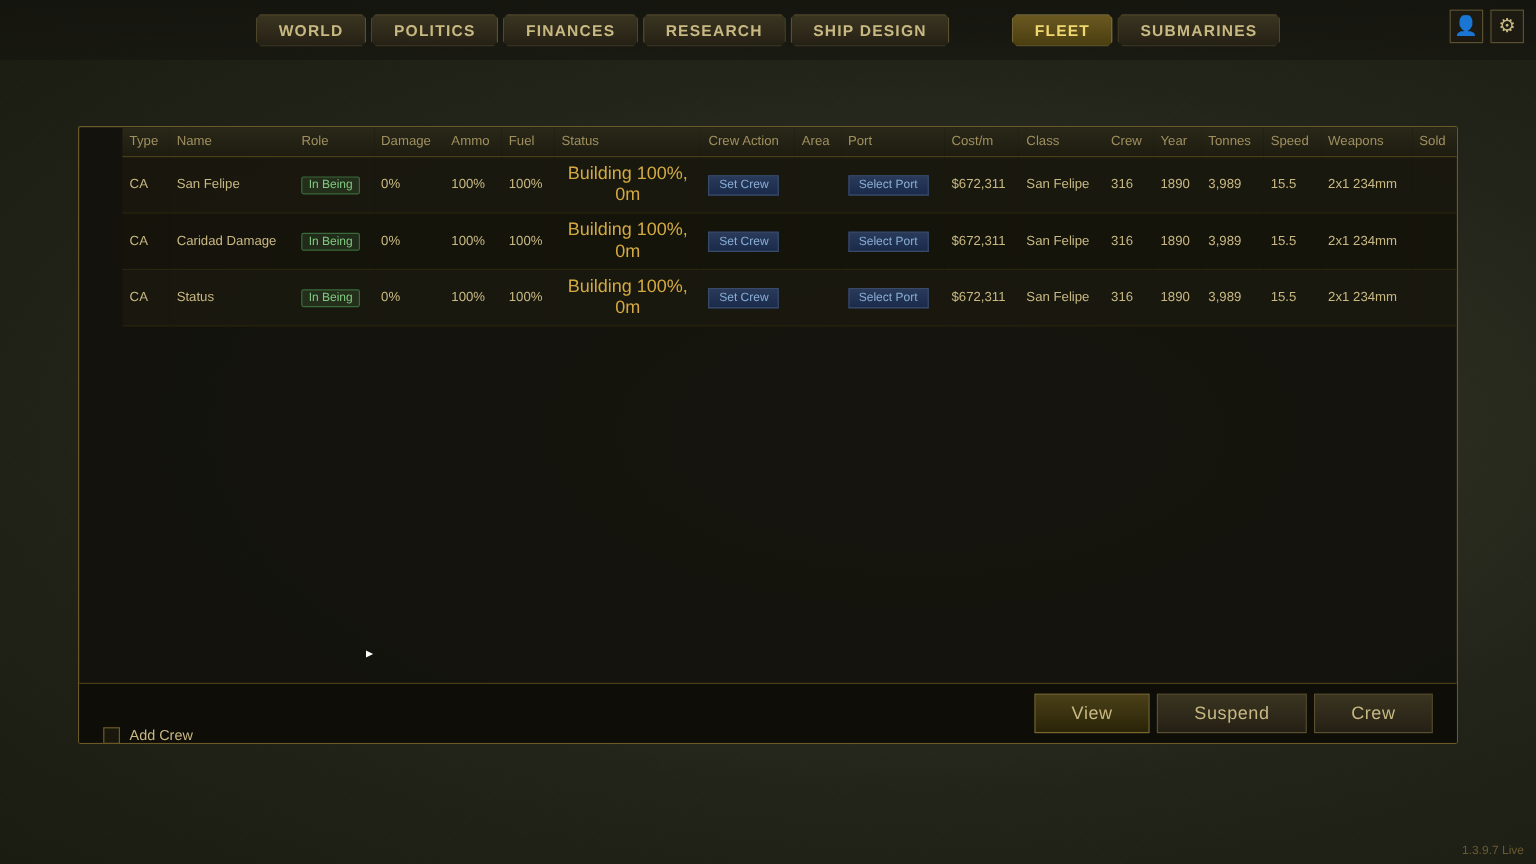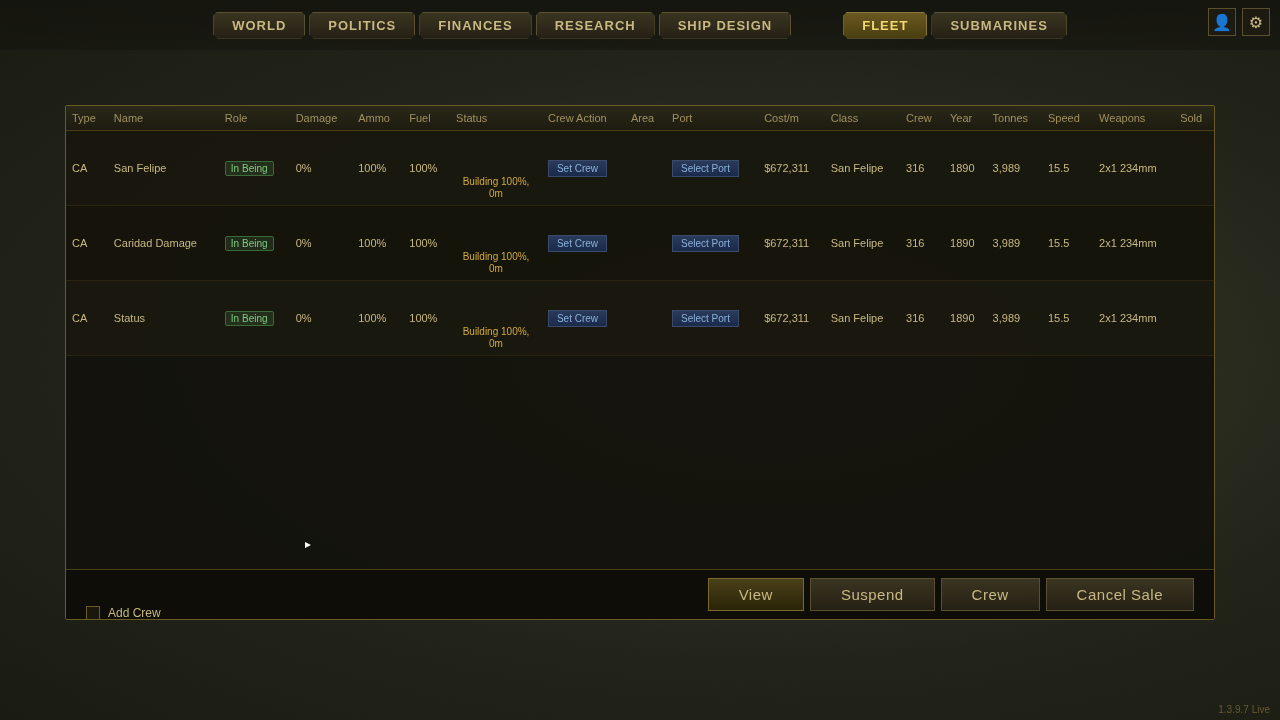--- a/index.html
+++ b/index.html
@@ -97,20 +97,21 @@
     .main-panel {
       position: absolute;
       top: 105px;
       left: 65px;
       right: 65px;
       bottom: 100px;
       z-index: 10;
       background: rgba(18, 17, 12, 0.92);
       border: 1px solid #6a5a28;
       border-radius: 2px;
+      padding-left: 36px;
     }
 
     
     .fleet-table {
       width: 100%;
       border-collapse: collapse;
     }
 
     .fleet-table th {
       background: linear-gradient(to bottom, #2a2818, #1e1c10);
@@ -144,24 +145,23 @@
       padding: 1px 5px;
       border-radius: 2px;
       background: rgba(60, 100, 60, 0.3);
       border: 1px solid #3a6a3a;
       color: #80c880;
       font-size: 10px;
     }
 
     .building-status {
       color: #d4aa40;
-      font-size: 10px;
+      font-size: 15px;
       text-align: center;
       line-height: 1.2;
-      margin-top: 40px;
     }
 
     .select-port-btn {
       padding: 2px 8px;
       background: linear-gradient(to bottom, #2a3a5a, #1a2a4a);
       border: 1px solid #3a4a6a;
       color: #8ab0d8;
       font-size: 10px;
       cursor: pointer;
       white-space: nowrap;
@@ -401,20 +401,19 @@
 
   <div class="bottom-bar">
     <div class="add-crew-section">
       <div class="checkbox"></div>
       <span>Add Crew</span>
     </div>
     <div class="action-buttons">
       <button class="action-btn view-btn">View</button>
       <button class="action-btn">Suspend</button>
       <button class="action-btn">Crew</button>
-      <button class="action-btn">Cancel Sale</button>
     </div>
   </div>
 </div>
 
 <div class="version-text">1.3.9.7 Live</div>
 
 <div class="cursor"></div>
 
 </body></html>

